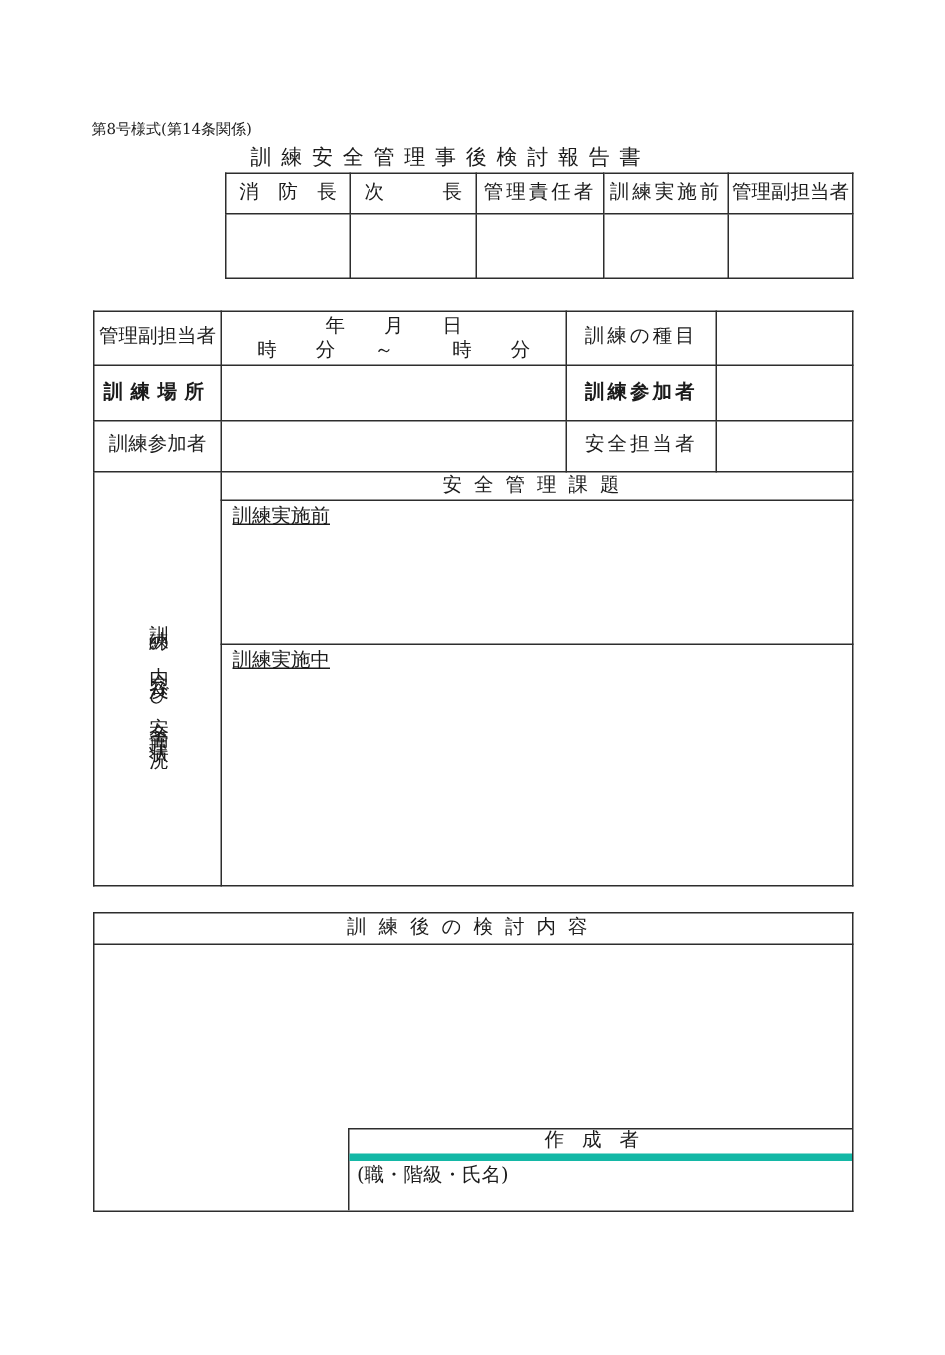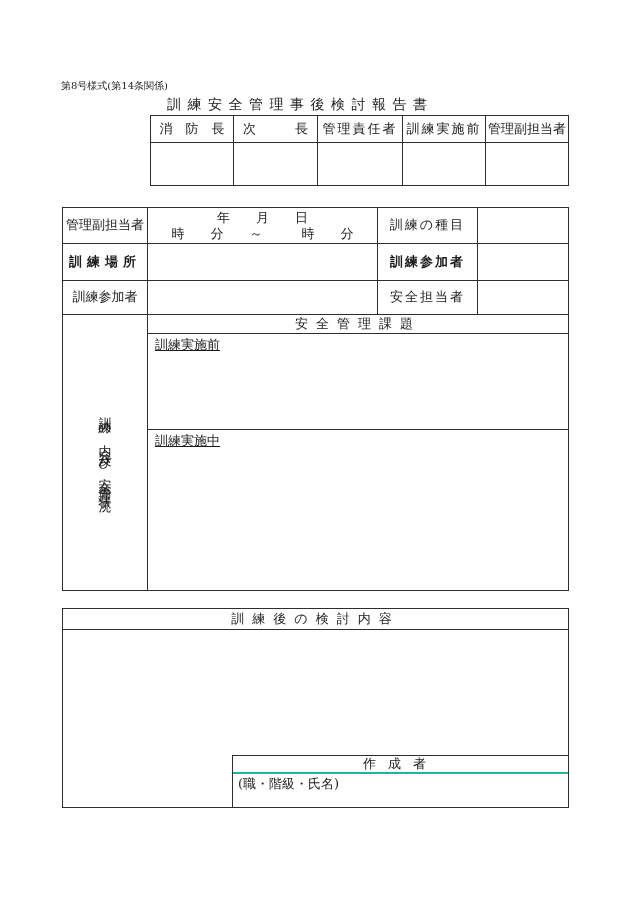--- a/index.html
+++ b/index.html
@@ -40,21 +40,21 @@
   
   .review { left:62px; top:608px; width:506px; }
   .review td.hdr { height:20px; }
   .review td.big { height:177px; vertical-align:top; }
   .relbox { position:relative; width:100%; height:177px; }
   .author-box {
     position:absolute; right:0; bottom:0; width:335px;
     border-top:1px solid #2d2d2d; border-left:1px solid #2d2d2d;
   }
   .author-header {
-    height:16px; border-bottom:2px solid #14b8a6; text-align:center;
+    height:16px; border-bottom:5px solid #14b8a6; text-align:center;
     font-size:13px; letter-spacing:12px; line-height:16px;
   }
   .author-note { height:33px; text-align:left; font-size:13px; padding:2px 5px; box-sizing:border-box; }
 
   .ls2  { letter-spacing:2px; }
   .ls5  { letter-spacing:5px; }
   .ls8  { letter-spacing:8px; }
   .nowrap { white-space:nowrap; }
 </style>
 </head>

